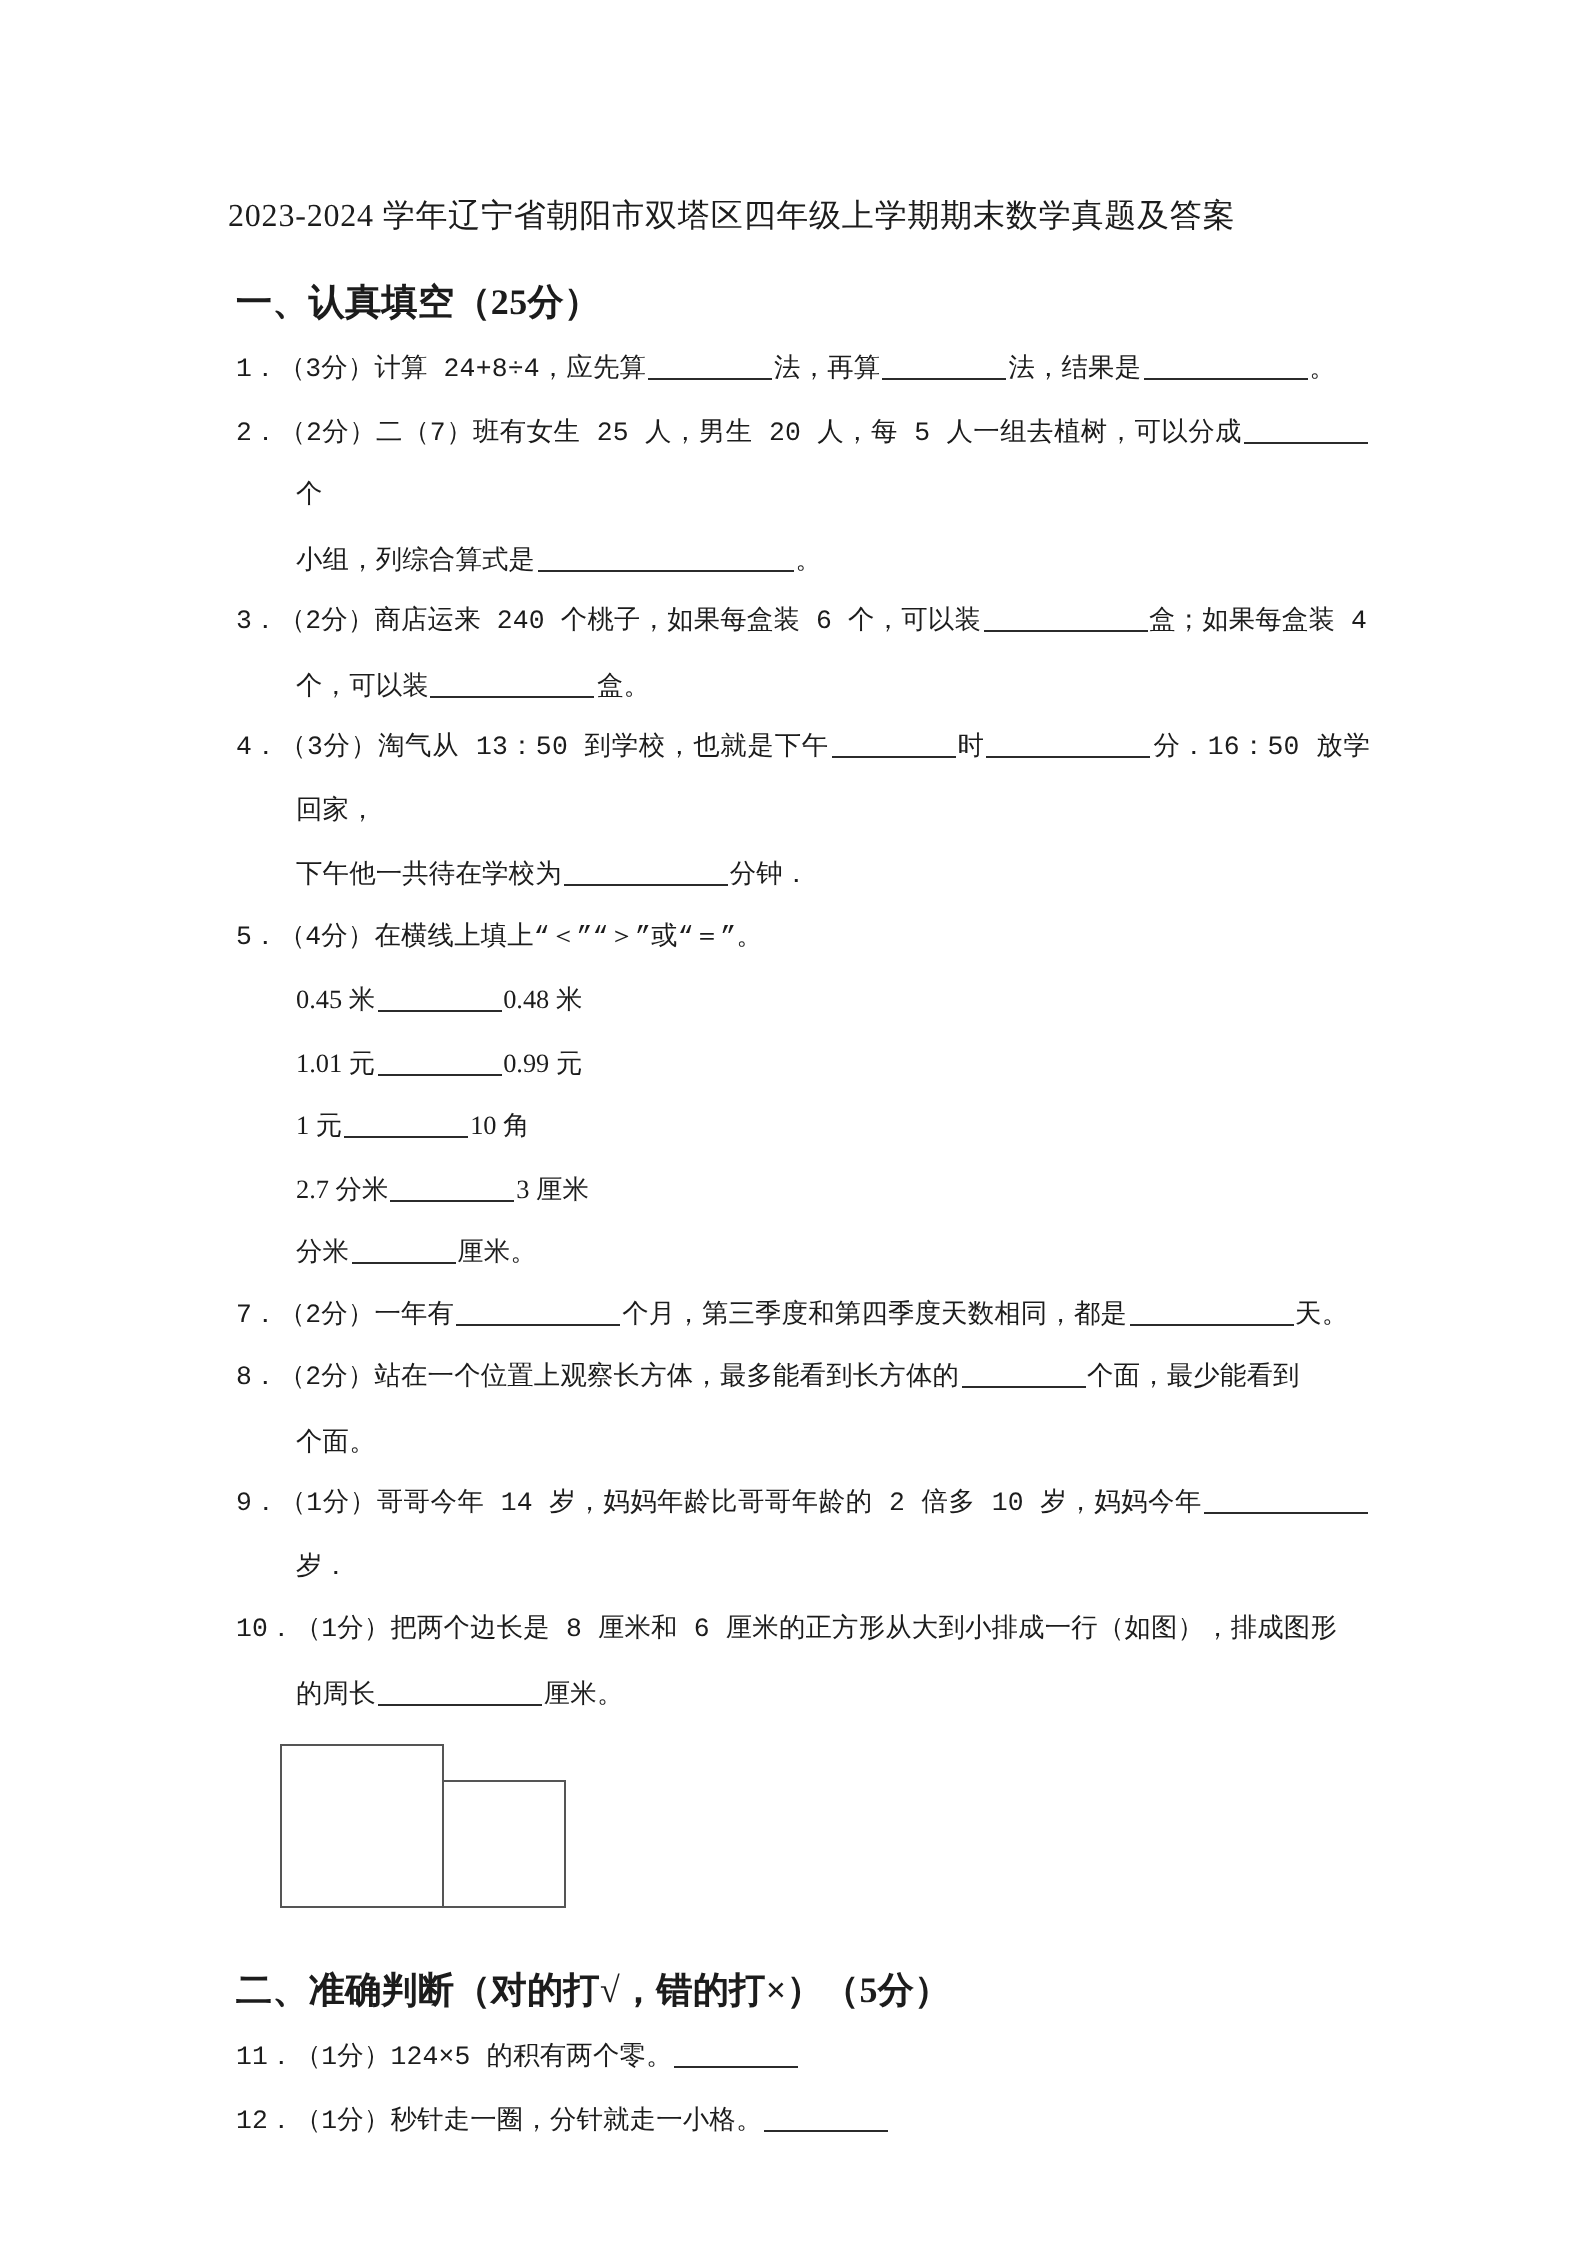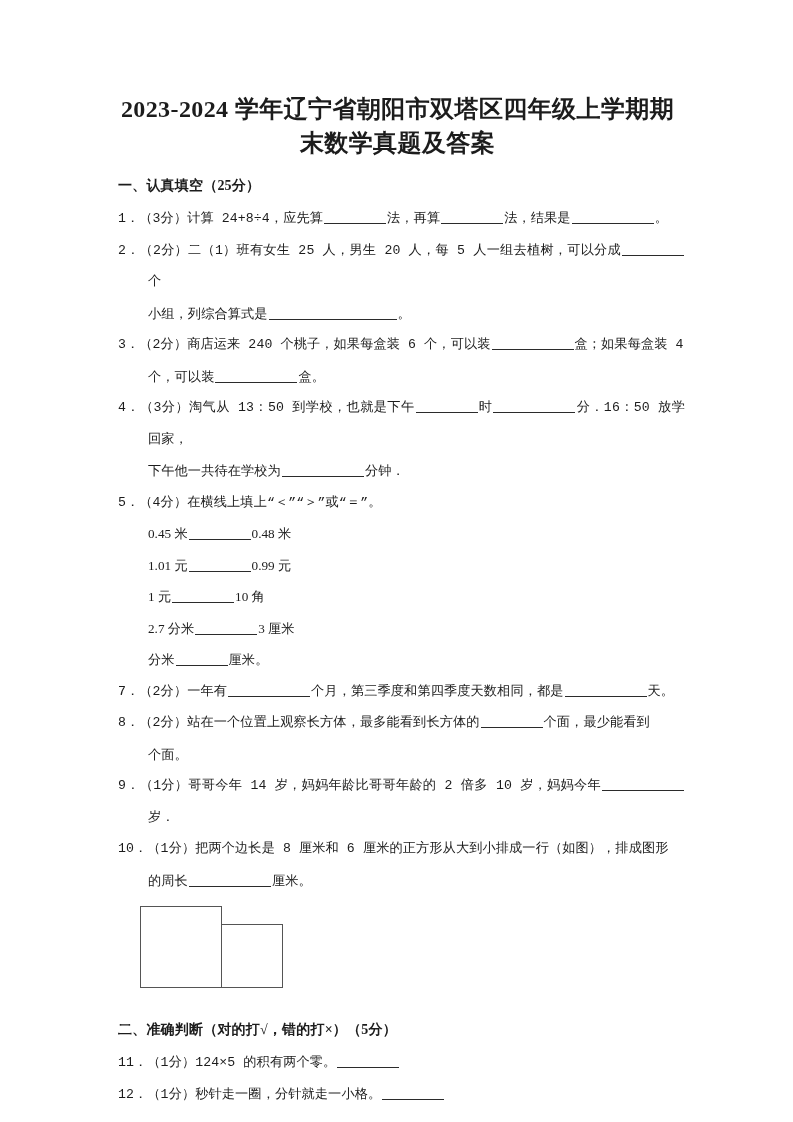--- a/index.html
+++ b/index.html
@@ -24,32 +24,31 @@
   }
   .content {
     position: absolute;
     left: 110px;
     top: 92px;
     width: 575px;
   }
 
   
   .doc-title {
-    font-size: 24px;
-    font-weight: bold;
+    font-size: 16px;
+    font-weight: normal;
     line-height: 34px;
-    text-align: center;
     letter-spacing: 0.4px;
     margin: 0 0 10px 0;
     padding: 0 4px;
   }
 
   
   .section-head {
-    font-size: 14px;
+    font-size: 18px;
     font-weight: bold;
     line-height: 31px;
     margin: 10px 0 2px 8px;
     letter-spacing: 0.2px;
   }
 
   
   .q {
     position: relative;
     font-size: 13.2px;
@@ -130,21 +129,21 @@
 
     <h1 class="doc-title">2023-2024 学年辽宁省朝阳市双塔区四年级上学期期末数学真题及答案</h1>
 
     <div class="section-head">一、认真填空（25分）</div>
 
     <div class="q hang">
       <span class="q-num">1．</span><span>（3分）</span><span>计算 24+8÷4，应先算</span><span class="blank b-md"></span><span>法，再算</span><span class="blank b-md"></span><span>法，结果是</span><span class="blank b-lg"></span><span>。</span>
     </div>
 
     <div class="q hang">
-      <span class="q-num">2．</span><span>（2分）</span><span>二（1）班有女生 25 人，男生 20 人，每 5 人一组去植树，可以分成</span><span class="blank b-md"></span><span>个</span>
+      <span class="q-num">2．</span><span>（2分）</span><span>二（7）班有女生 25 人，男生 20 人，每 5 人一组去植树，可以分成</span><span class="blank b-md"></span><span>个</span>
     </div>
     <div class="q" style="margin-left:38px">
       <span>小组，列综合算式是</span><span class="blank b-xxl"></span><span>。</span>
     </div>
 
     <div class="q hang">
       <span class="q-num">3．</span><span>（2分）</span><span>商店运来 240 个桃子，如果每盒装 6 个，可以装</span><span class="blank b-lg"></span><span>盒；如果每盒装 4</span>
     </div>
     <div class="q" style="margin-left:38px">
       <span>个，可以装</span><span class="blank b-lg"></span><span>盒。</span>

